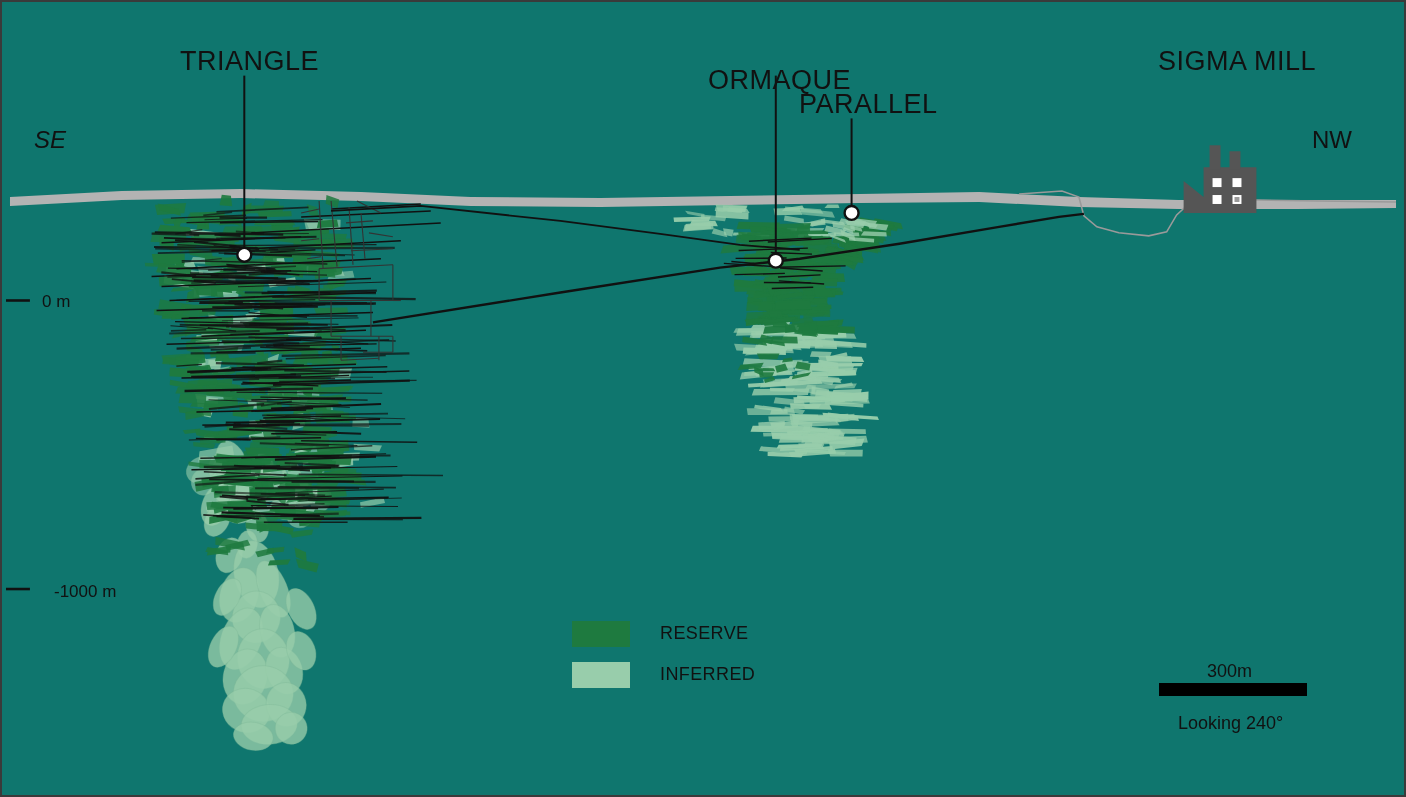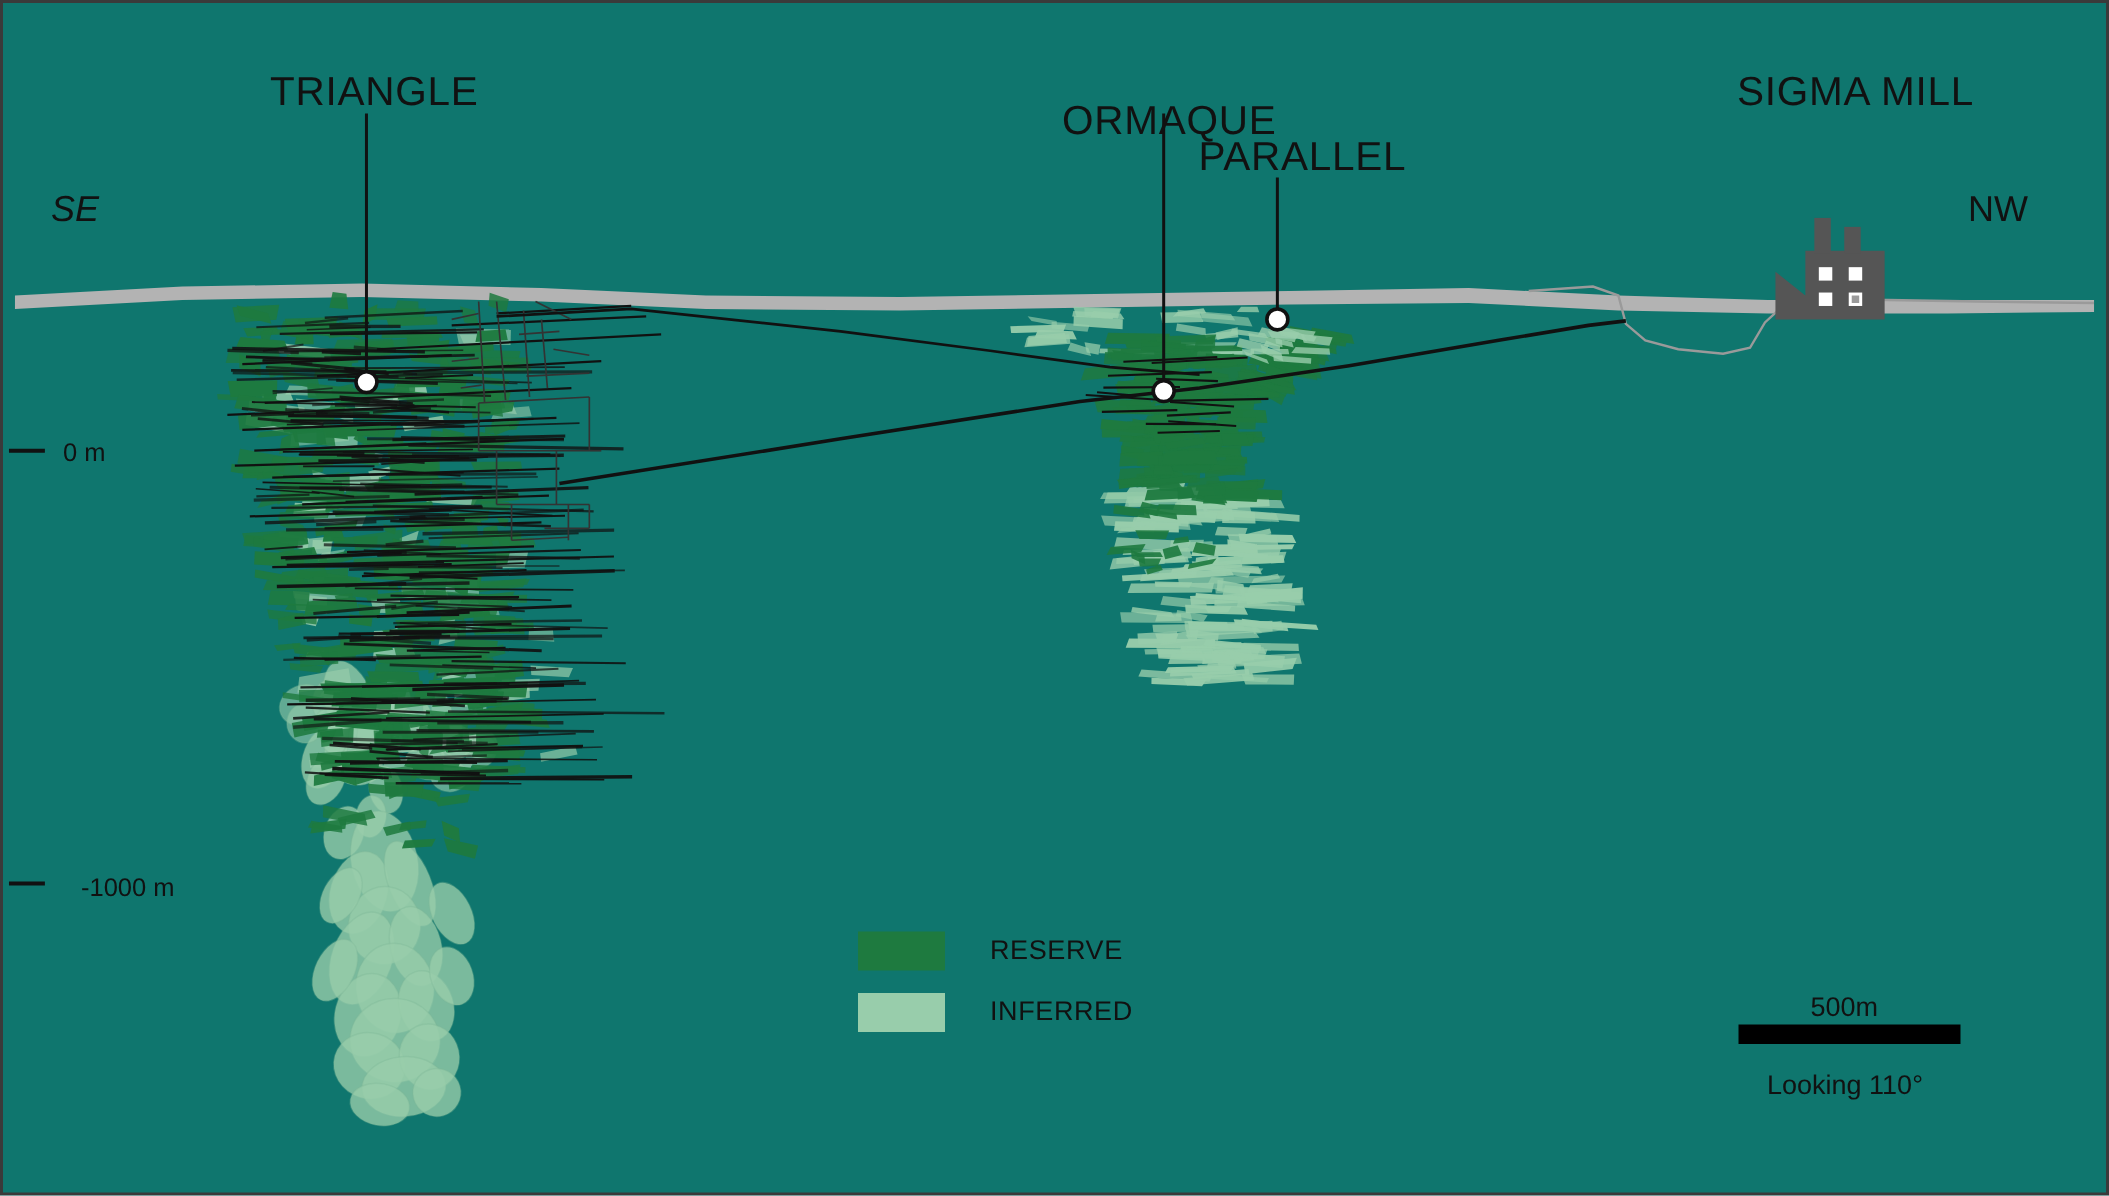--- a/index.html
+++ b/index.html
@@ -1185,17 +1185,17 @@
   <div class="lbl dir-label" style="left:1310px;top:124px;">NW</div>
 
   <div class="lbl depth-label" style="left:40px;top:290px;">0 m</div>
   <div class="lbl depth-label" style="left:52px;top:580px;">-1000 m</div>
 
   <div class="swatch" style="left:570px;top:619px;background:#1e7a3f;"></div>
   <div class="lbl legend-label" style="left:658px;top:621px;">RESERVE</div>
   <div class="swatch" style="left:570px;top:660px;background:#98cdab;"></div>
   <div class="lbl legend-label" style="left:658px;top:662px;">INFERRED</div>
 
-  <div class="lbl scale-label" style="left:1205px;top:659px;">500m</div>
+  <div class="lbl scale-label" style="left:1205px;top:659px;">300m</div>
   <div class="scalebar" style="left:1157px;top:681px;width:148px;height:13px;"></div>
-  <div class="lbl scale-label" style="left:1176px;top:711px;">Looking 110°</div>
+  <div class="lbl scale-label" style="left:1176px;top:711px;">Looking 240°</div>
 
 </div>
 
 </body></html>

